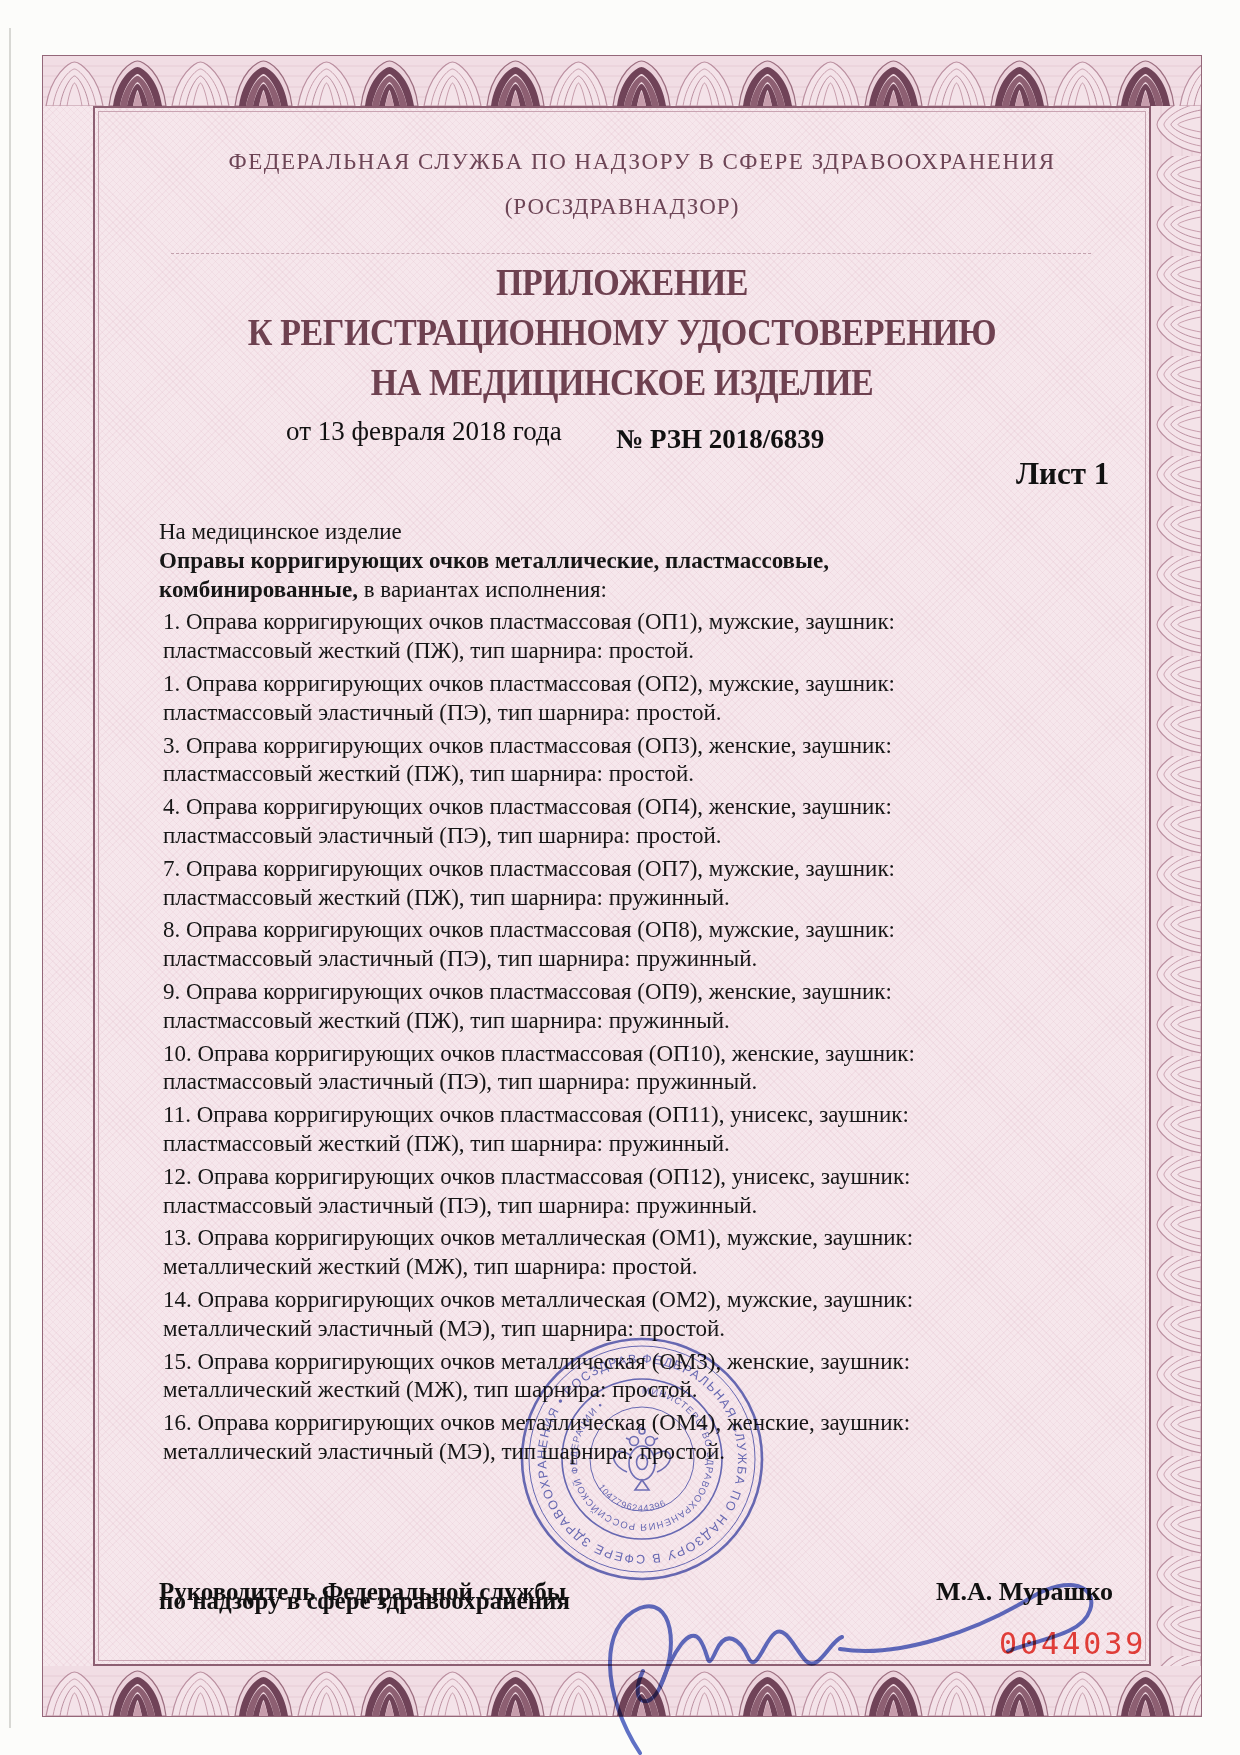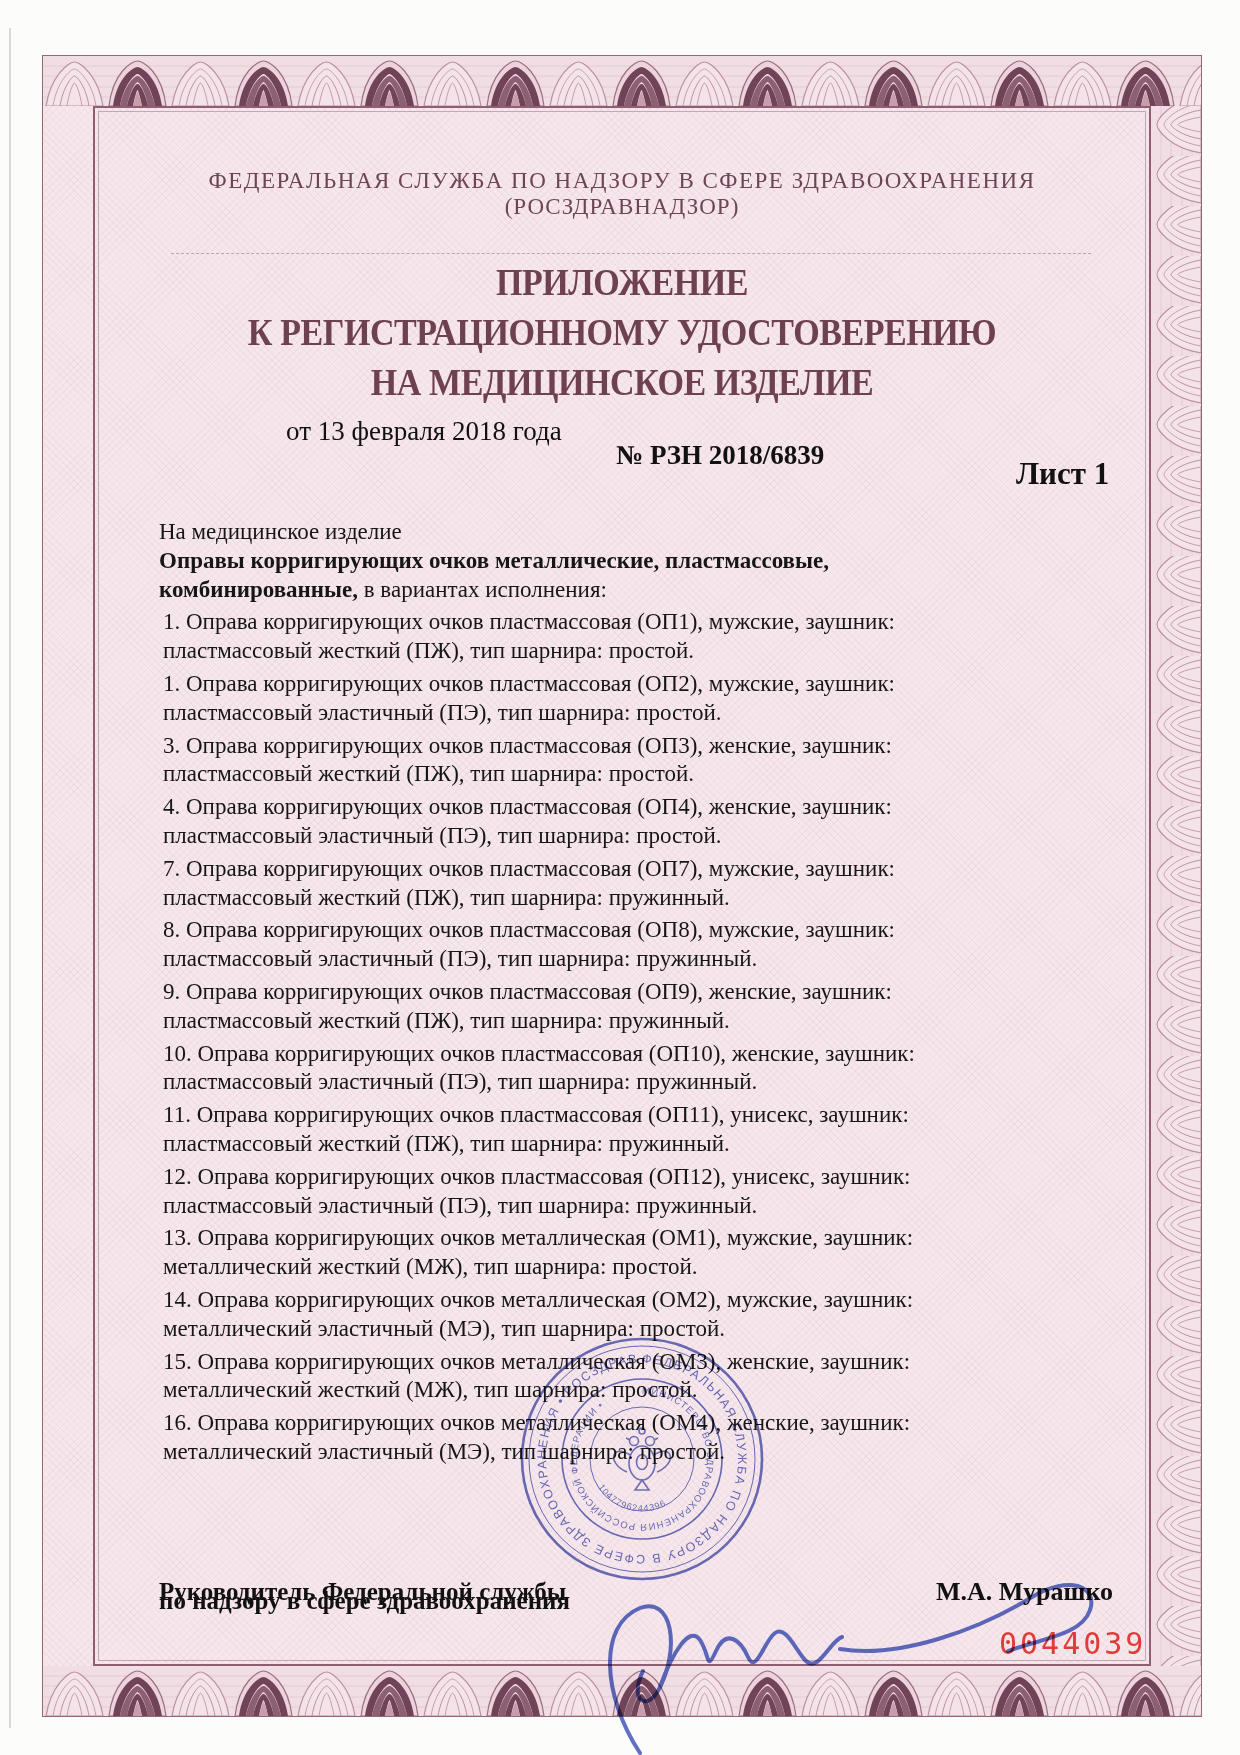--- a/index.html
+++ b/index.html
@@ -37,40 +37,40 @@
     position:absolute;inset:55px;
     border:1px solid #c9a4b2;
     pointer-events:none;
   }
   
   .org{
     position:absolute;left:0;width:100%;text-align:center;
     color:#6d4556;font-size:23px;letter-spacing:1.5px;
     font-weight:400;
   }
-  .org1{top:112px;}
+  .org1{top:93px;padding-left:20px;}
   .org2{top:138px;letter-spacing:1px;}
   .sep{
     position:absolute;left:128px;right:110px;top:197px;
     border-top:1.5px dashed #c3a2ae;
   }
   .title-line{
     position:absolute;left:0;width:100%;text-align:center;
     color:#6e4150;font-weight:700;font-size:37px;
     transform:scaleX(.92);letter-spacing:-.5px;
   }
   .t1{top:205px;}
   .t2{top:255px;}
   .t3{top:305px;}
   .date-line{
     position:absolute;left:243px;top:360px;
     color:#111;font-weight:400;font-size:27px;
   }
   .num-line{
-    position:absolute;left:573px;top:384px;
+    position:absolute;left:573px;top:368px;
     color:#111;font-weight:700;font-size:27px;text-align:right;
   }
   .sheet{
     position:absolute;left:973px;top:400px;
     color:#111;font-weight:700;font-size:31px;
   }
   .bodytext{
     position:absolute;left:116px;top:462px;width:845px;
     color:#161616;font-size:23px;line-height:28.8px;
     text-align:left;

